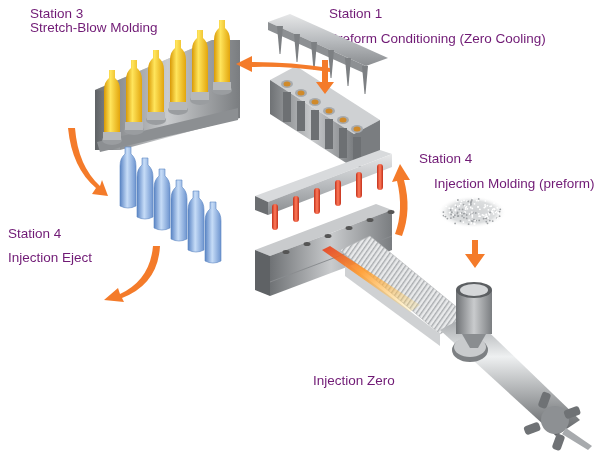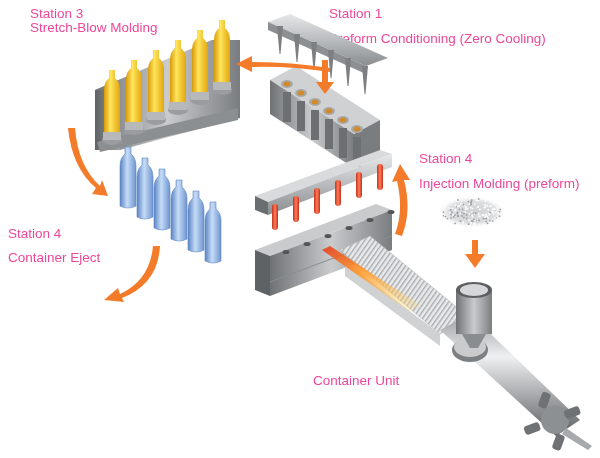--- a/index.html
+++ b/index.html
@@ -1,36 +1,36 @@
 <!DOCTYPE html>
 <html><head>
 <meta charset="utf-8">
 <style>
   html, body { margin: 0; padding: 0; background: #ffffff; }
   body { width: 600px; height: 458px; position: relative; overflow: hidden;
          font-family: "Liberation Sans", "DejaVu Sans", sans-serif; }
-  .label { position: absolute; font-size: 13.5px; color: #ec4899; white-space: nowrap; line-height: 16px; }
+  .label { position: absolute; font-size: 13.5px; color: #701a75; white-space: nowrap; line-height: 16px; }
   svg.diagram { position: absolute; left: 0; top: 0; }
 </style>
 </head>
 <body>
 
 <div class="label" style="left:30px;top:6px">Station 3</div>
 <div class="label" style="left:30px;top:20px">Stretch-Blow Molding</div>
 
 <div class="label" style="left:329px;top:6px">Station 1</div>
 <div class="label" style="left:329px;top:31px">Preform Conditioning (Zero Cooling)</div>
 
 <div class="label" style="left:419px;top:151px">Station 4</div>
-<div class="label" style="left:419px;top:176px">Injection Molding (preform)</div>
+<div class="label" style="left:434px;top:176px">Injection Molding (preform)</div>
 
 <div class="label" style="left:8px;top:226px">Station 4</div>
-<div class="label" style="left:8px;top:250px">Container Eject</div>
-
-<div class="label" style="left:313px;top:373px">Container Unit</div>
+<div class="label" style="left:8px;top:250px">Injection Eject</div>
+
+<div class="label" style="left:313px;top:373px">Injection Zero</div>
 
 <svg class="diagram" width="600" height="458" viewBox="0 0 600 458">
   <defs>
     <linearGradient id="steel" x1="0" y1="0" x2="0" y2="1">
       <stop offset="0" stop-color="#e6e7e8"></stop>
       <stop offset="0.5" stop-color="#b9bcbf"></stop>
       <stop offset="1" stop-color="#8a8d90"></stop>
     </linearGradient>
     <linearGradient id="steelSide" x1="0" y1="0" x2="1" y2="0">
       <stop offset="0" stop-color="#5f6265"></stop>

